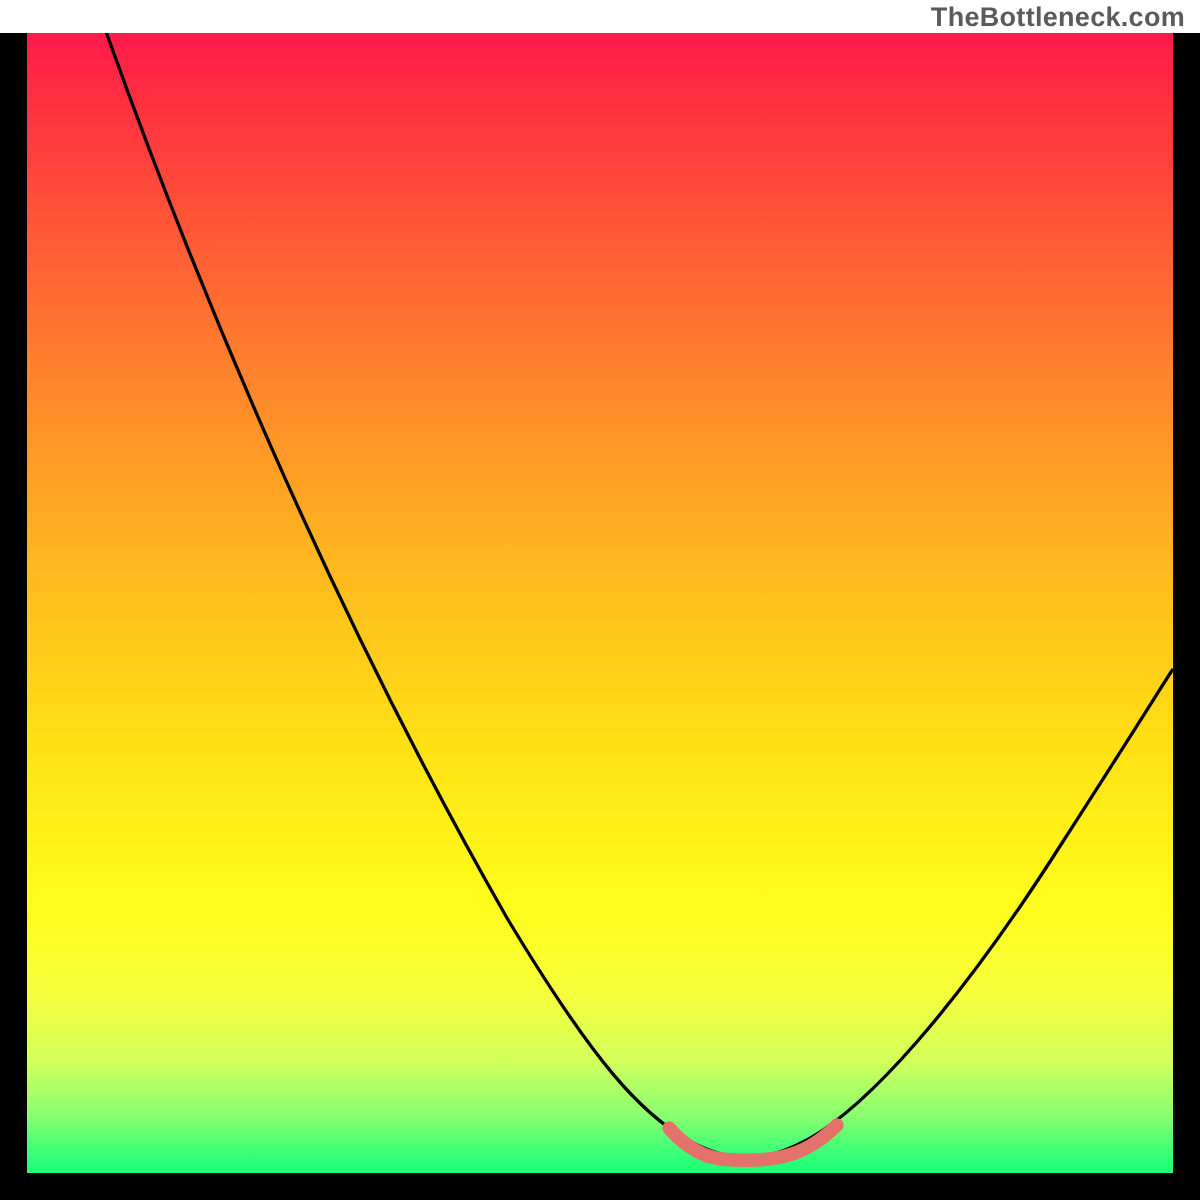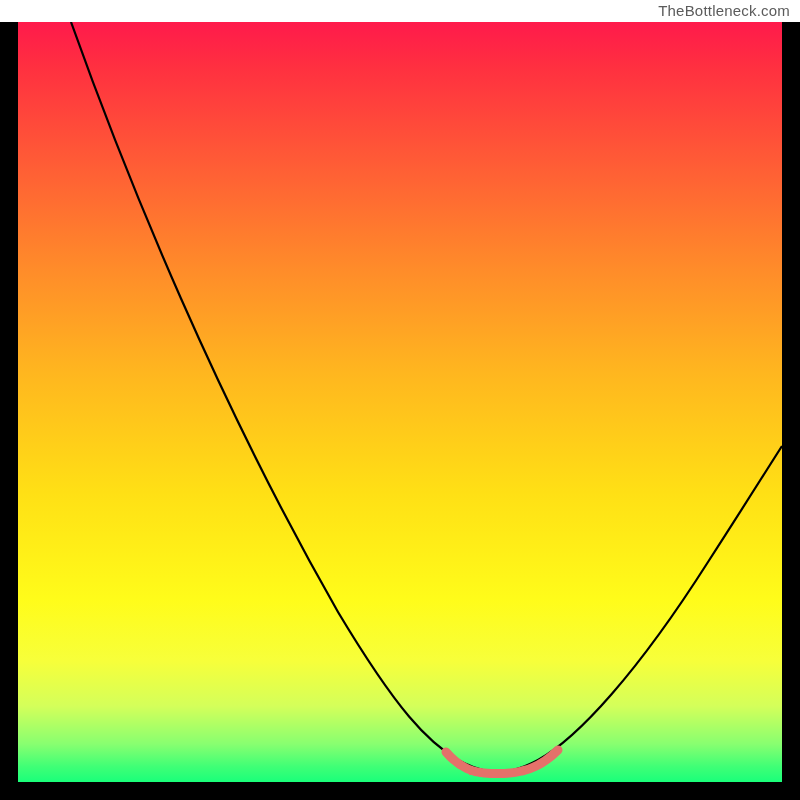--- a/index.html
+++ b/index.html
@@ -22,22 +22,22 @@
     top: 0;
     left: 0;
     width: 800px;
     height: 22px;
     background: #ffffff;
     text-align: right;
     box-sizing: border-box;
     padding-right: 10px;
   }
   .attribution-text {
-    font-size: 15px;
-    font-weight: 400;
+    font-size: 18px;
+    font-weight: 700;
     color: #5b5b5b;
     line-height: 22px;
     letter-spacing: 0.2px;
   }
   .plot-area {
     position: absolute;
     left: 18px;
     top: 22px;
     width: 764px;
     height: 760px;

